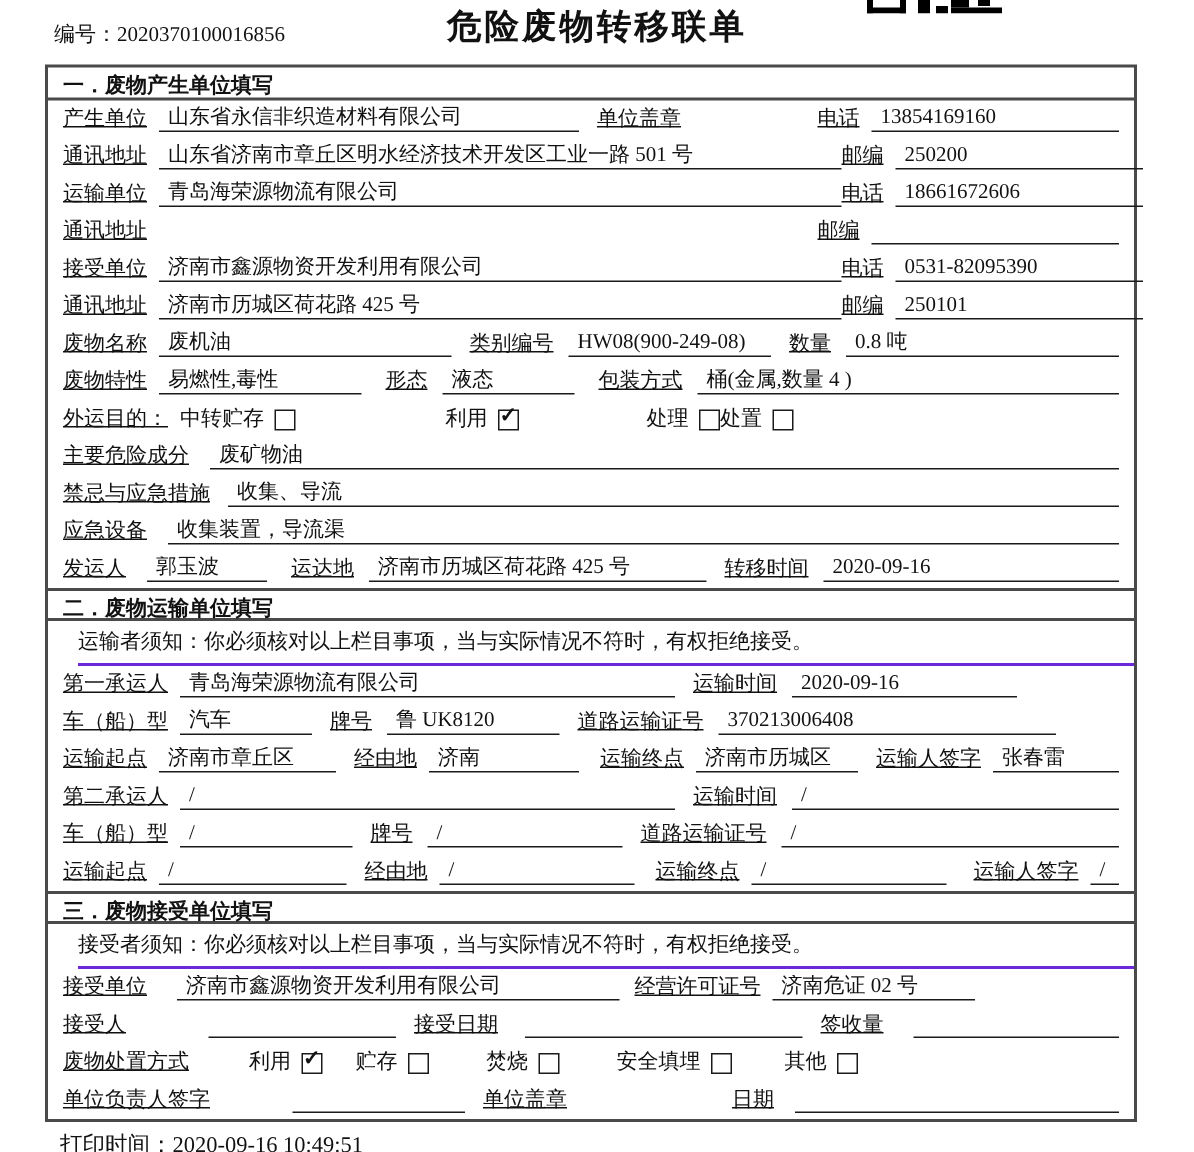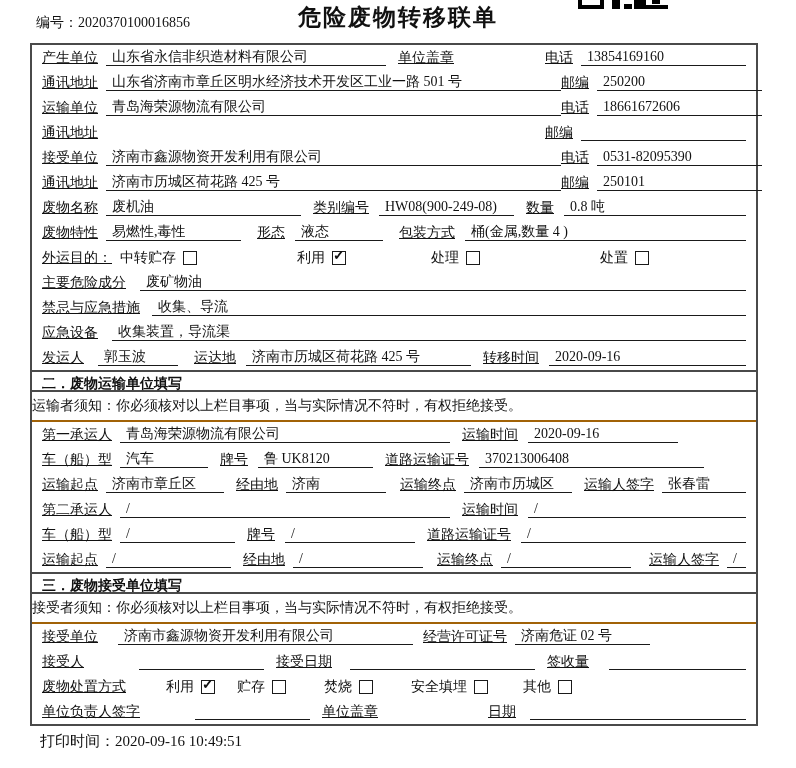--- a/index.html
+++ b/index.html
@@ -18,41 +18,41 @@
 
   
   .form-table { margin-left:30px; width:728px; border:2px solid #4a4a4a;
                 box-sizing:border-box; background:#fff; }
   .sec-header { height:22px; box-sizing:border-box; padding:3px 10px 0;
                 font-family:"Liberation Sans","DejaVu Sans",sans-serif;
                 font-size:14px; font-weight:bold;
                 border-top:2px solid #4a4a4a; border-bottom:2px solid #4a4a4a; }
   .sec-header.first { border-top:none; }
   .notice { height:30px; box-sizing:border-box; display:flex; align-items:center;
-            padding:0 0; font-size:14px; border-bottom:2px solid #a16207; }
+            padding:0 0; font-size:14px; border-bottom:2px solid #6d28d9;margin-left:20px; }
 
   .frow { height:25px; box-sizing:border-box; display:flex; align-items:flex-end;
           padding:0 10px 4px 10px; font-size:14px; line-height:16px; }
   .lbl { white-space:nowrap; flex:none;text-decoration:underline; }
   .u { border-bottom:1px solid #1a1a1a; padding:0 5px 0 6px; white-space:nowrap;
        overflow:hidden; box-sizing:border-box; flex:none; min-height:16px; }
   .grow { flex:1 1 auto; }
 
   .w80{width:80px}.w88{width:88px}.w100{width:100px}.w108{width:108px}
   .w115{width:115px}.w118{width:118px}.w125{width:125px}
   .w130{width:130px}.w135{width:135px}.w150{width:150px}.w165{width:165px}
   .w185{width:185px}.w195{width:195px}.w225{width:225px}.w280{width:280px}
   .w295{width:295px}.w330{width:330px}.w455{width:455px}
 
   .ml8{margin-left:8px}.ml10{margin-left:10px}.ml12{margin-left:12px}
   .ml14{margin-left:14px}.ml16{margin-left:16px}.ml18{margin-left:18px}
   .ml20{margin-left:20px}.ml22{margin-left:22px}.ml35{margin-left:35px}
   .ml38{margin-left:38px}.ml40{margin-left:40px}.ml55{margin-left:55px}
   .ml85{margin-left:85px}.ml100{margin-left:100px}.ml110{margin-left:110px}
-  .ml120{margin-left:120px}.mlauto{margin-left:auto}
+  .ml120{}.mlauto{margin-left:auto}
 
   
   .opt { display:inline-flex; align-items:center; flex:none; }
   .cb { width:12px; height:12px; border:1.5px solid #1a1a1a; display:inline-block;
         position:relative; margin-left:7px; margin-bottom:1px; flex:none; }
   .cb.checked::after { content:"\2713"; position:absolute; left:0px; top:-4px;
         font-size:14px; font-weight:bold; color:#111; }
 
   .print-time { margin:6px 0 0 40px; font-size:15px; white-space:nowrap; }
 </style>
@@ -73,20 +73,21 @@
       <rect x="34" y="0" width="8" height="9"></rect>
       <rect x="46" y="4" width="8" height="5"></rect>
       <rect x="56" y="0" width="12" height="5"></rect>
       <rect x="56" y="5" width="34" height="4"></rect>
       <rect x="74" y="0" width="8" height="4"></rect>
     </svg>
   </div>
 
   <div class="form-table">
 
+    <div class="sec-header first">一．废物产生单位填写</div>
 
     <div class="frow">
       <span class="lbl">产生单位</span>
       <span class="u w280 ml8">山东省永信非织造材料有限公司</span>
       <span class="lbl ml12">单位盖章</span>
       <span class="lbl mlauto">电话</span>
       <span class="u w165 ml8">13854169160</span>
     </div>
 
     <div class="frow">

